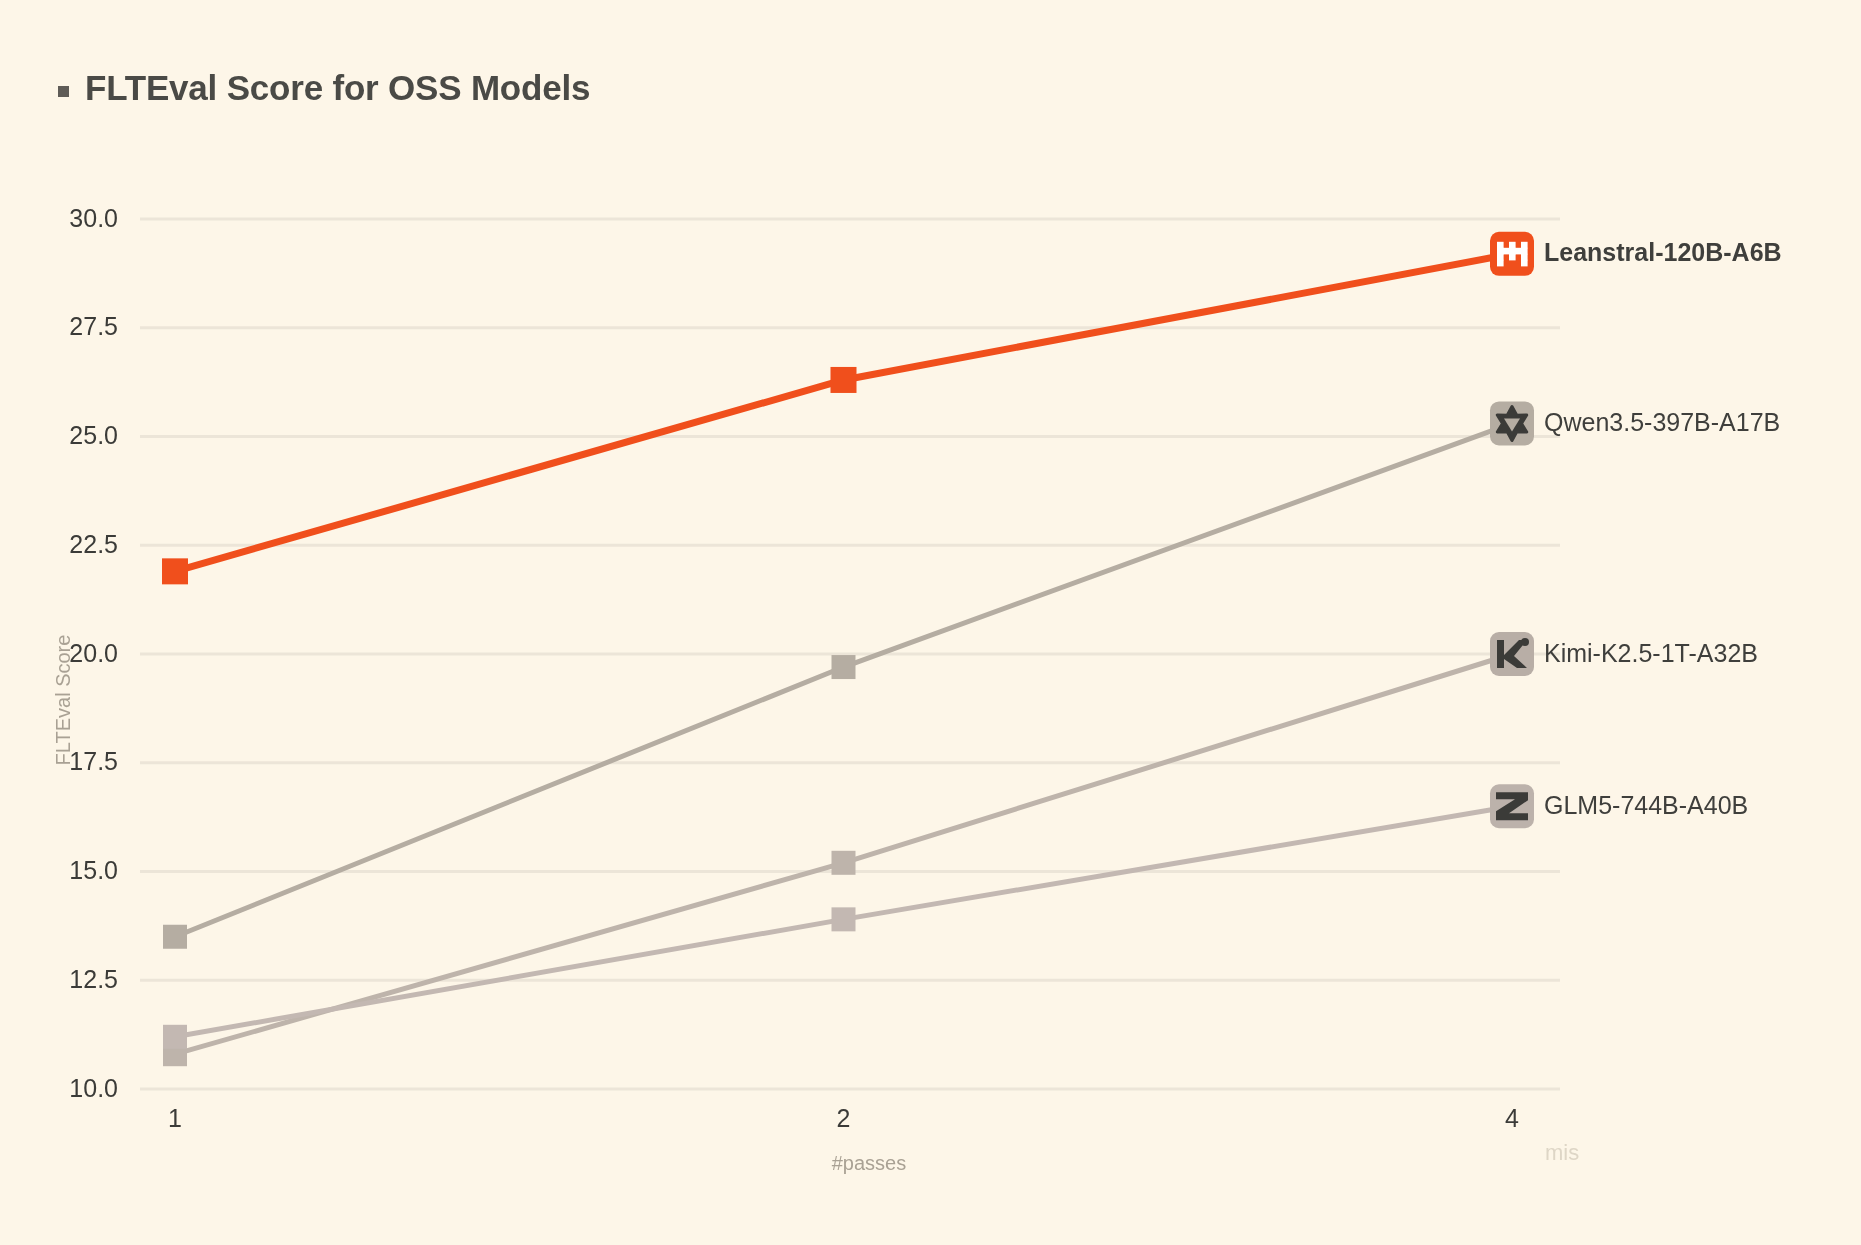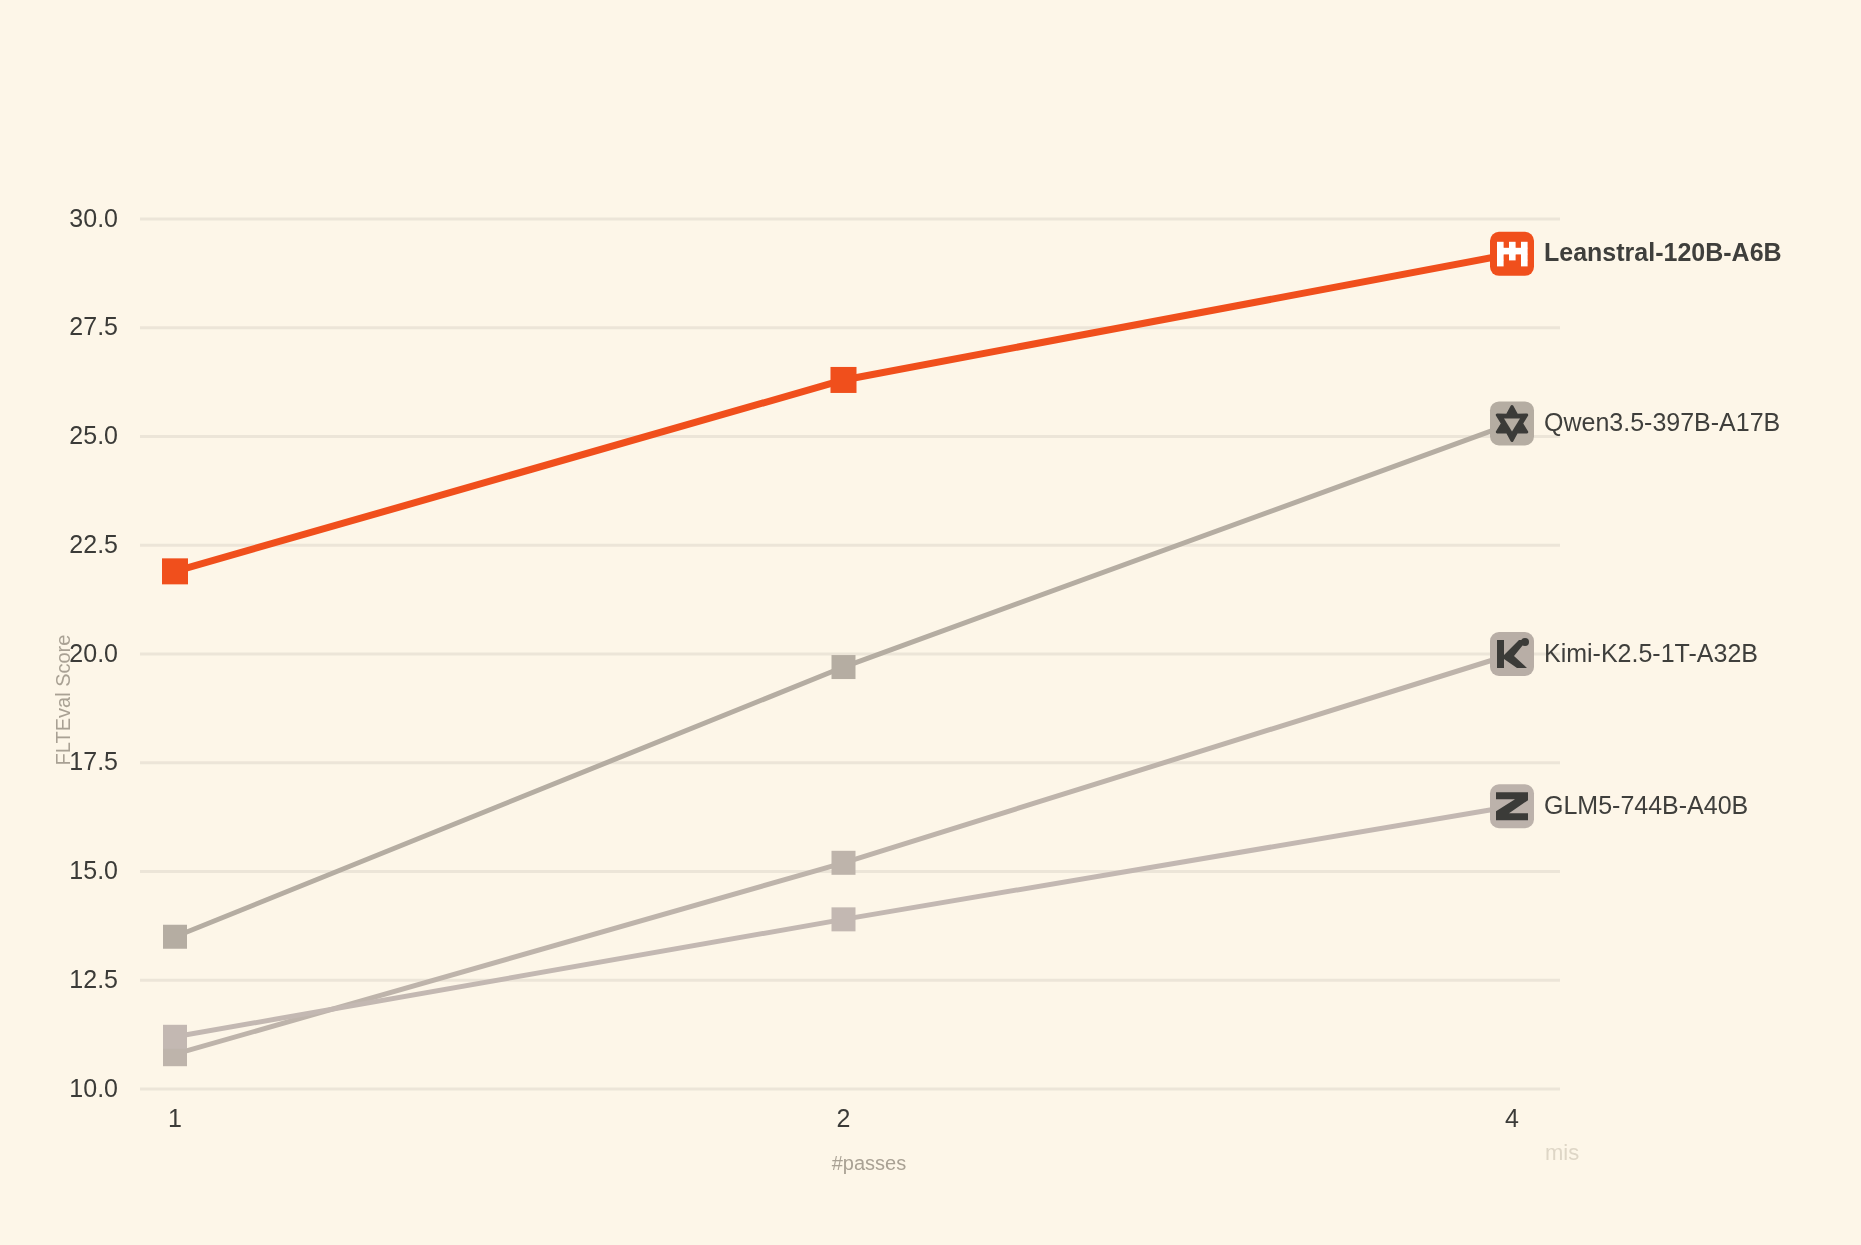--- a/index.html
+++ b/index.html
@@ -81,20 +81,24 @@
     font-family: "Liberation Sans", sans-serif;
     font-size: 22px;
     fill: #ded6c6;
   }
 </style>
 </head>
 <body>
 
 <div id="root">
 
+  <div class="title-row">
+    <span class="title-bullet"></span>
+    <span class="chart-title">FLTEval Score for OSS Models</span>
+  </div>
 
   <div class="plot-wrap">
     <svg class="chart" id="chart-svg" width="1861" height="1245">
       <g id="grid-layer">
           <line x1="140" x2="1560" y1="219" y2="219" stroke="#ece5d8" stroke-width="3"></line>
           <line x1="140" x2="1560" y1="327.75" y2="327.75" stroke="#ece5d8" stroke-width="3"></line>
           <line x1="140" x2="1560" y1="436.5" y2="436.5" stroke="#ece5d8" stroke-width="3"></line>
           <line x1="140" x2="1560" y1="545.25" y2="545.25" stroke="#ece5d8" stroke-width="3"></line>
           <line x1="140" x2="1560" y1="654" y2="654" stroke="#ece5d8" stroke-width="3"></line>
           <line x1="140" x2="1560" y1="762.75" y2="762.75" stroke="#ece5d8" stroke-width="3"></line>

